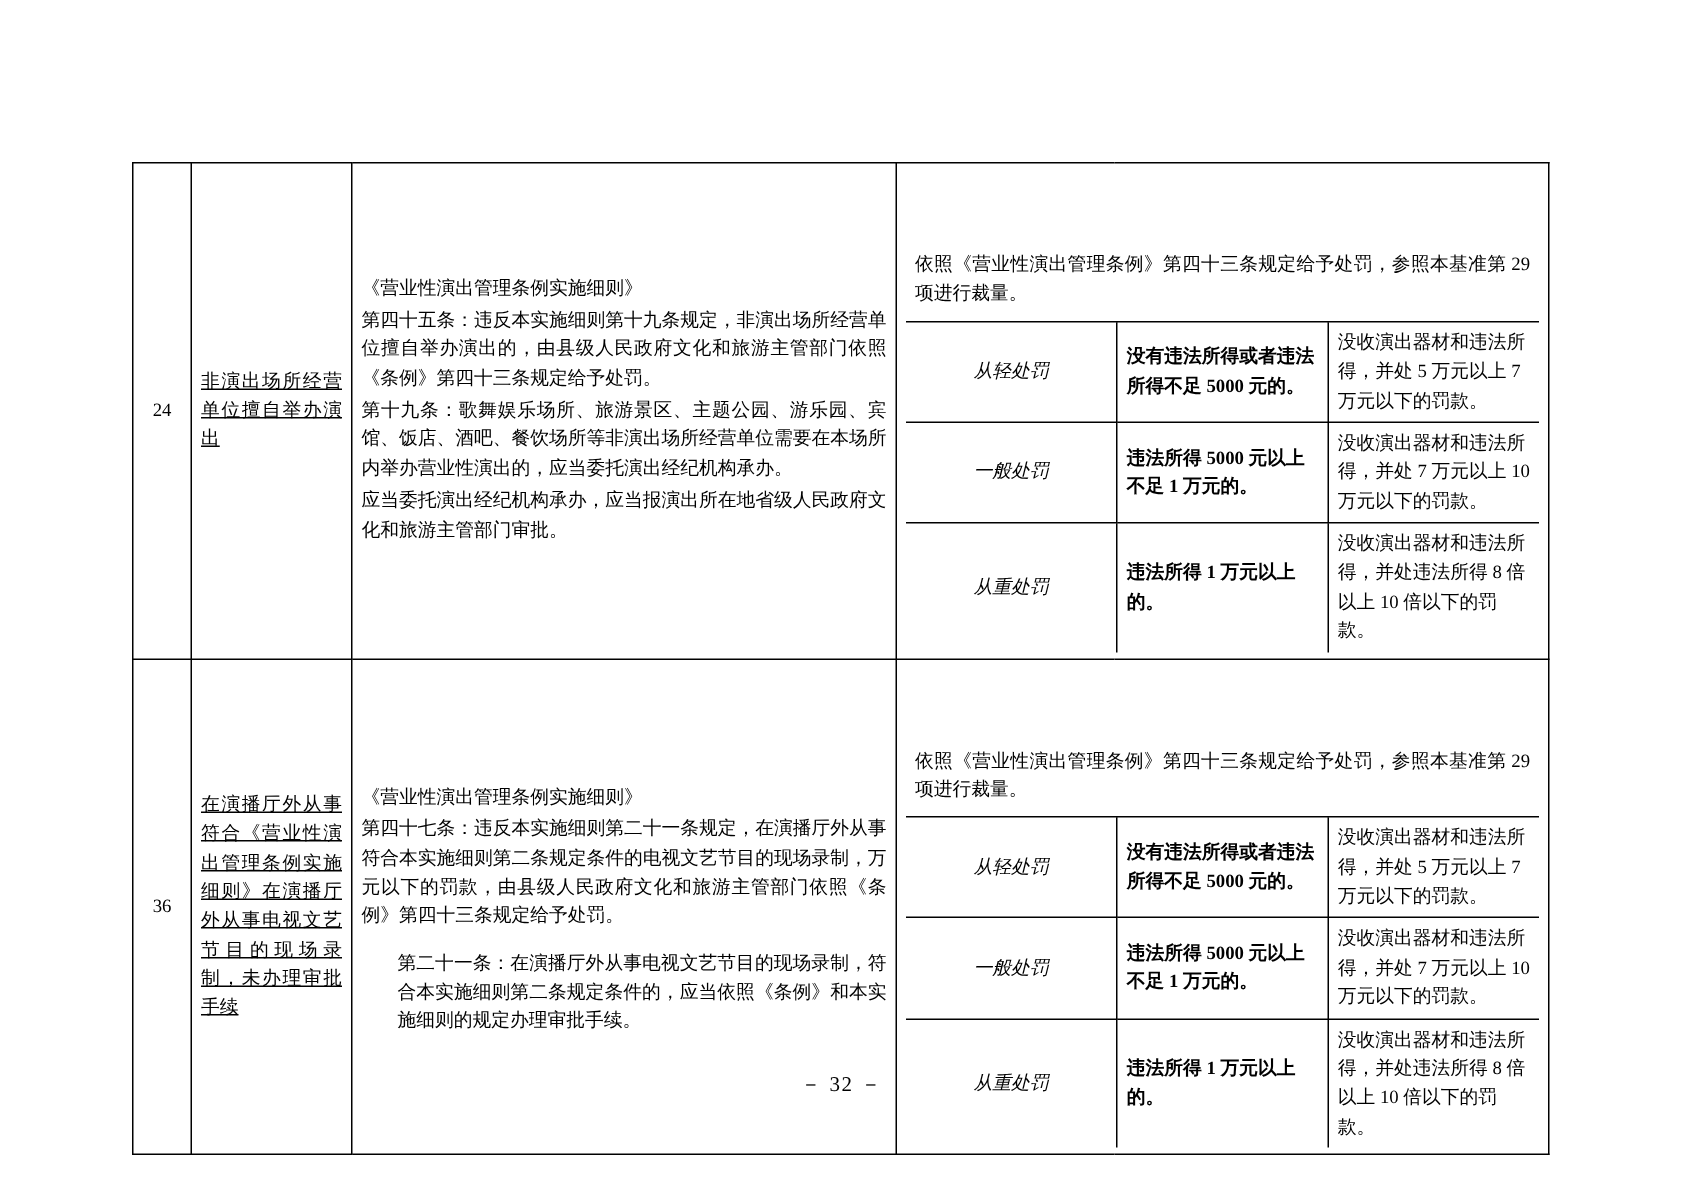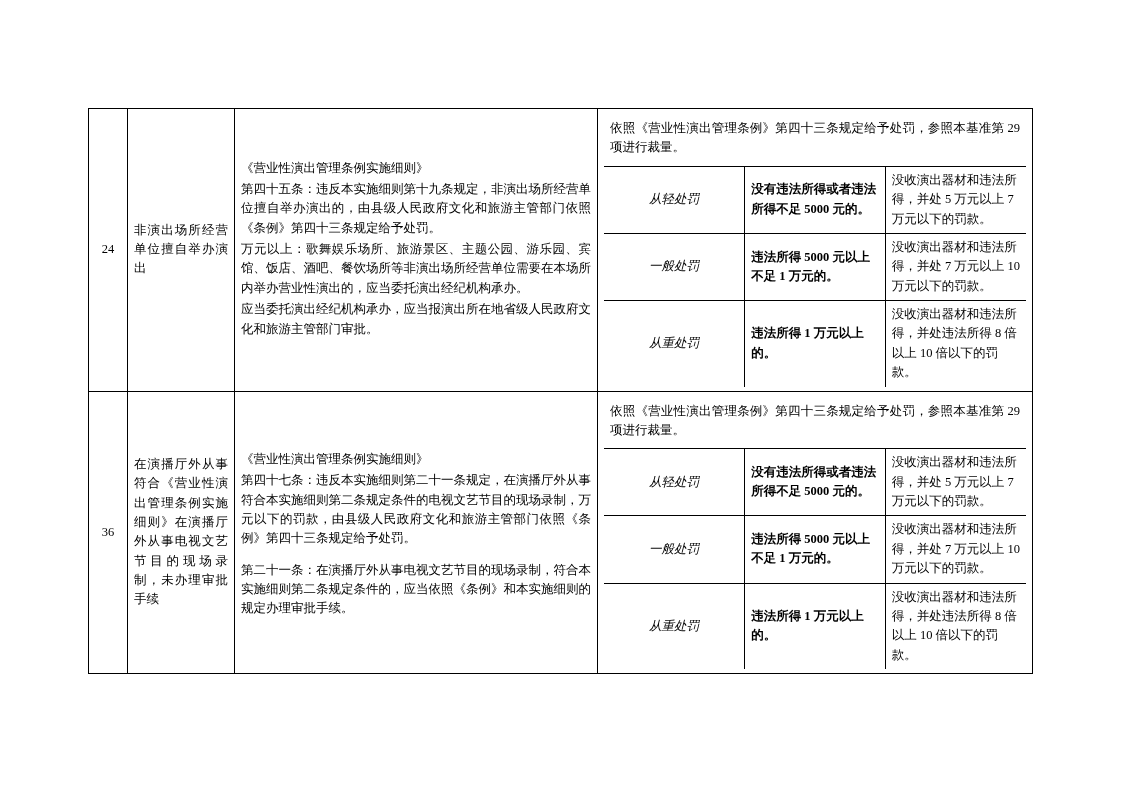--- a/index.html
+++ b/index.html
@@ -31,45 +31,47 @@
   }
   table.doc-table td {
     border: 1px solid #000000;
     vertical-align: middle;
     padding: 4px 6px;
     font-size: 12.5px;
     line-height: 1.55;
     font-family: "Liberation Serif", serif;
   }
   .col-no { width: 26px; text-align: center; }
-  .col-name { width: 94px; }
+  .col-name { width: 94px; text-decoration: underline; }
   .col-basis { width: 350px; }
 
   .cell-name {
     text-align: justify;
     text-justify: inter-ideograph;
     line-height: 1.6;
   }
   .cell-basis {
     text-align: justify;
     text-justify: inter-ideograph;
     vertical-align: top;
     padding-top: 14px;
     line-height: 1.68;
   }
   .cell-basis p {
     margin: 0 0 2px 0;
   }
   .cell-basis p.gap {
     margin-top: 12px;
+    margin-left: 24px;
   }
   .nested {
     width: 100%;
     border-collapse: collapse;
     table-layout: fixed;
+    margin-top: 48px;
   }
   .nested td {
     border: 1px solid #000000;
     font-size: 12.5px;
     line-height: 1.55;
     padding: 5px 6px;
   }
   .intro-cell {
     border-left: 0 !important;
     border-top: 0 !important;
@@ -106,21 +108,21 @@
     <tbody>
 
       <tr>
         <td class="col-no">24</td>
         <td class="col-name cell-name">
           <span>非演出场所经营单位擅自举办演出</span>
         </td>
         <td class="col-basis cell-basis">
           <p>《营业性演出管理条例实施细则》</p>
           <p>第四十五条：违反本实施细则第十九条规定，非演出场所经营单位擅自举办演出的，由县级人民政府文化和旅游主管部门依照《条例》第四十三条规定给予处罚。</p>
-          <p>万元以上：歌舞娱乐场所、旅游景区、主题公园、游乐园、宾馆、饭店、酒吧、餐饮场所等非演出场所经营单位需要在本场所内举办营业性演出的，应当委托演出经纪机构承办。</p>
+          <p>第十九条：歌舞娱乐场所、旅游景区、主题公园、游乐园、宾馆、饭店、酒吧、餐饮场所等非演出场所经营单位需要在本场所内举办营业性演出的，应当委托演出经纪机构承办。</p>
           <p>应当委托演出经纪机构承办，应当报演出所在地省级人民政府文化和旅游主管部门审批。</p>
         </td>
         <td class="holder" colspan="3">
           <table class="nested">
             <tbody>
               <tr>
                 <td colspan="3" class="intro-cell">依照《营业性演出管理条例》第四十三条规定给予处罚，参照本基准第 29 项进行裁量。</td>
               </tr>
               <tr>
                 <td class="sub-level no-left">从轻处罚</td>
@@ -173,13 +175,14 @@
                 <td class="sub-cond no-bottom">违法所得 1 万元以上的。</td>
                 <td class="sub-result no-right no-bottom">没收演出器材和违法所得，并处违法所得 8 倍以上 10 倍以下的罚款。</td>
               </tr>
             </tbody>
           </table>
         </td>
       </tr>
     </tbody>
   </table>
 
+  <div class="page-number">－ 32 －</div>
 </div>
 
 </body></html>

